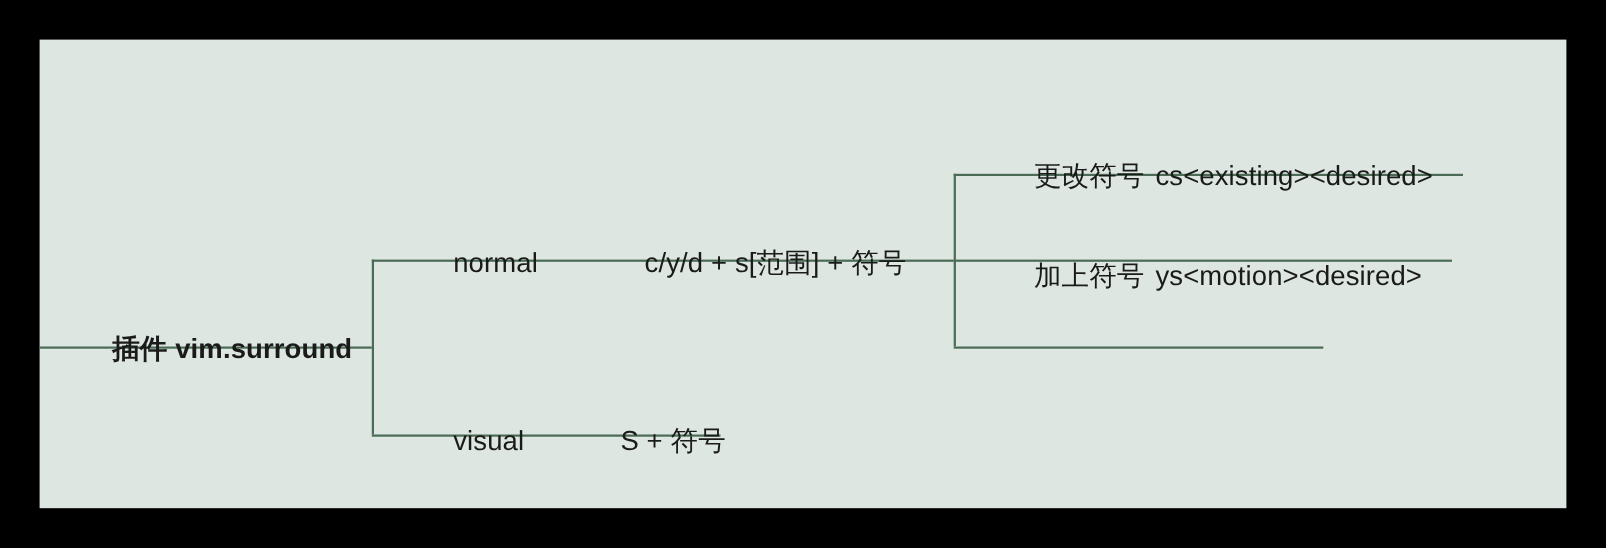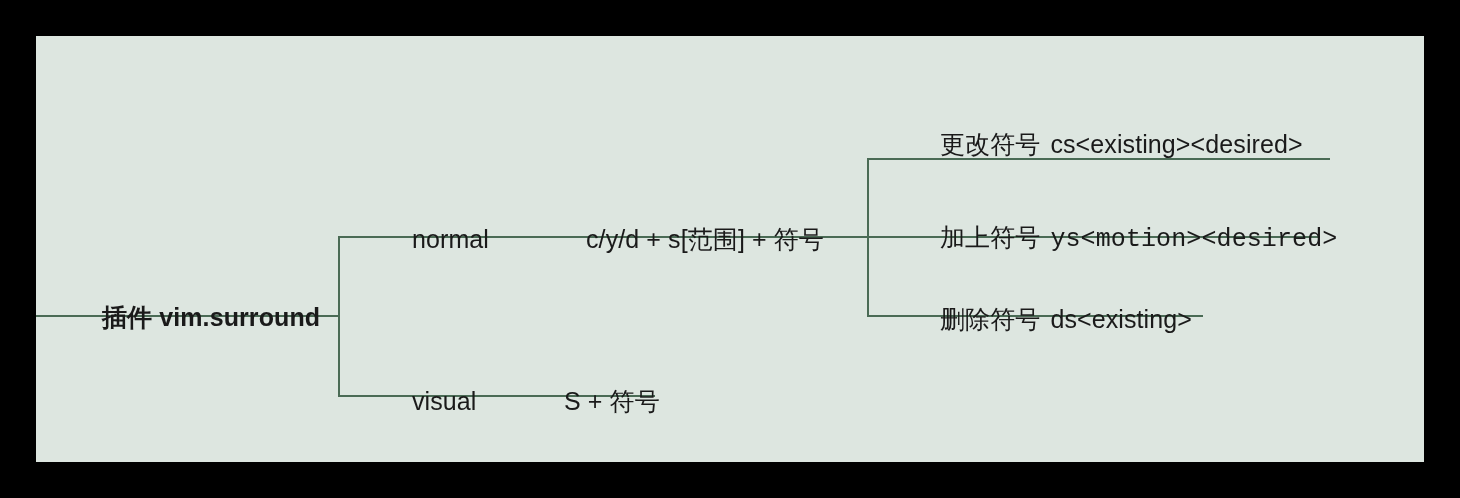--- a/index.html
+++ b/index.html
@@ -76,27 +76,26 @@
   .mode-label {
     width: 174px;
   }
   .mode-label-narrow {
     width: 152px;
   }
 
   
   #leaf-change {
     left: 904px;
-    top: 95px;
+    top: 111px;
     text-align: right;
   }
   #leaf-add {
     left: 904px;
-    top: 190px;
-    font-family: Liberation Mono, monospace;
+    top: 202px;
   }
   #leaf-delete {
     left: 904px;
     top: 270px;
   }
   .leaf-label {
     margin-right: 10px;
   }
 </style>
 </head>
@@ -132,18 +131,15 @@
     </div>
 
     <div class="node" id="leaf-change">
       <span class="cell leaf-label">更改符号</span><span class="cell">cs&lt;existing&gt;&lt;desired&gt;</span>
     </div>
 
     <div class="node" id="leaf-add">
       <span class="cell leaf-label">加上符号</span><span class="cell">ys&lt;motion&gt;&lt;desired&gt;</span>
     </div>
 
-    <div class="node" id="leaf-delete">
-      <span class="cell leaf-label">删除符号</span><span class="cell">ds&lt;existing&gt;</span>
-    </div>
 
   </div>
 </div>
 
 </body></html>

